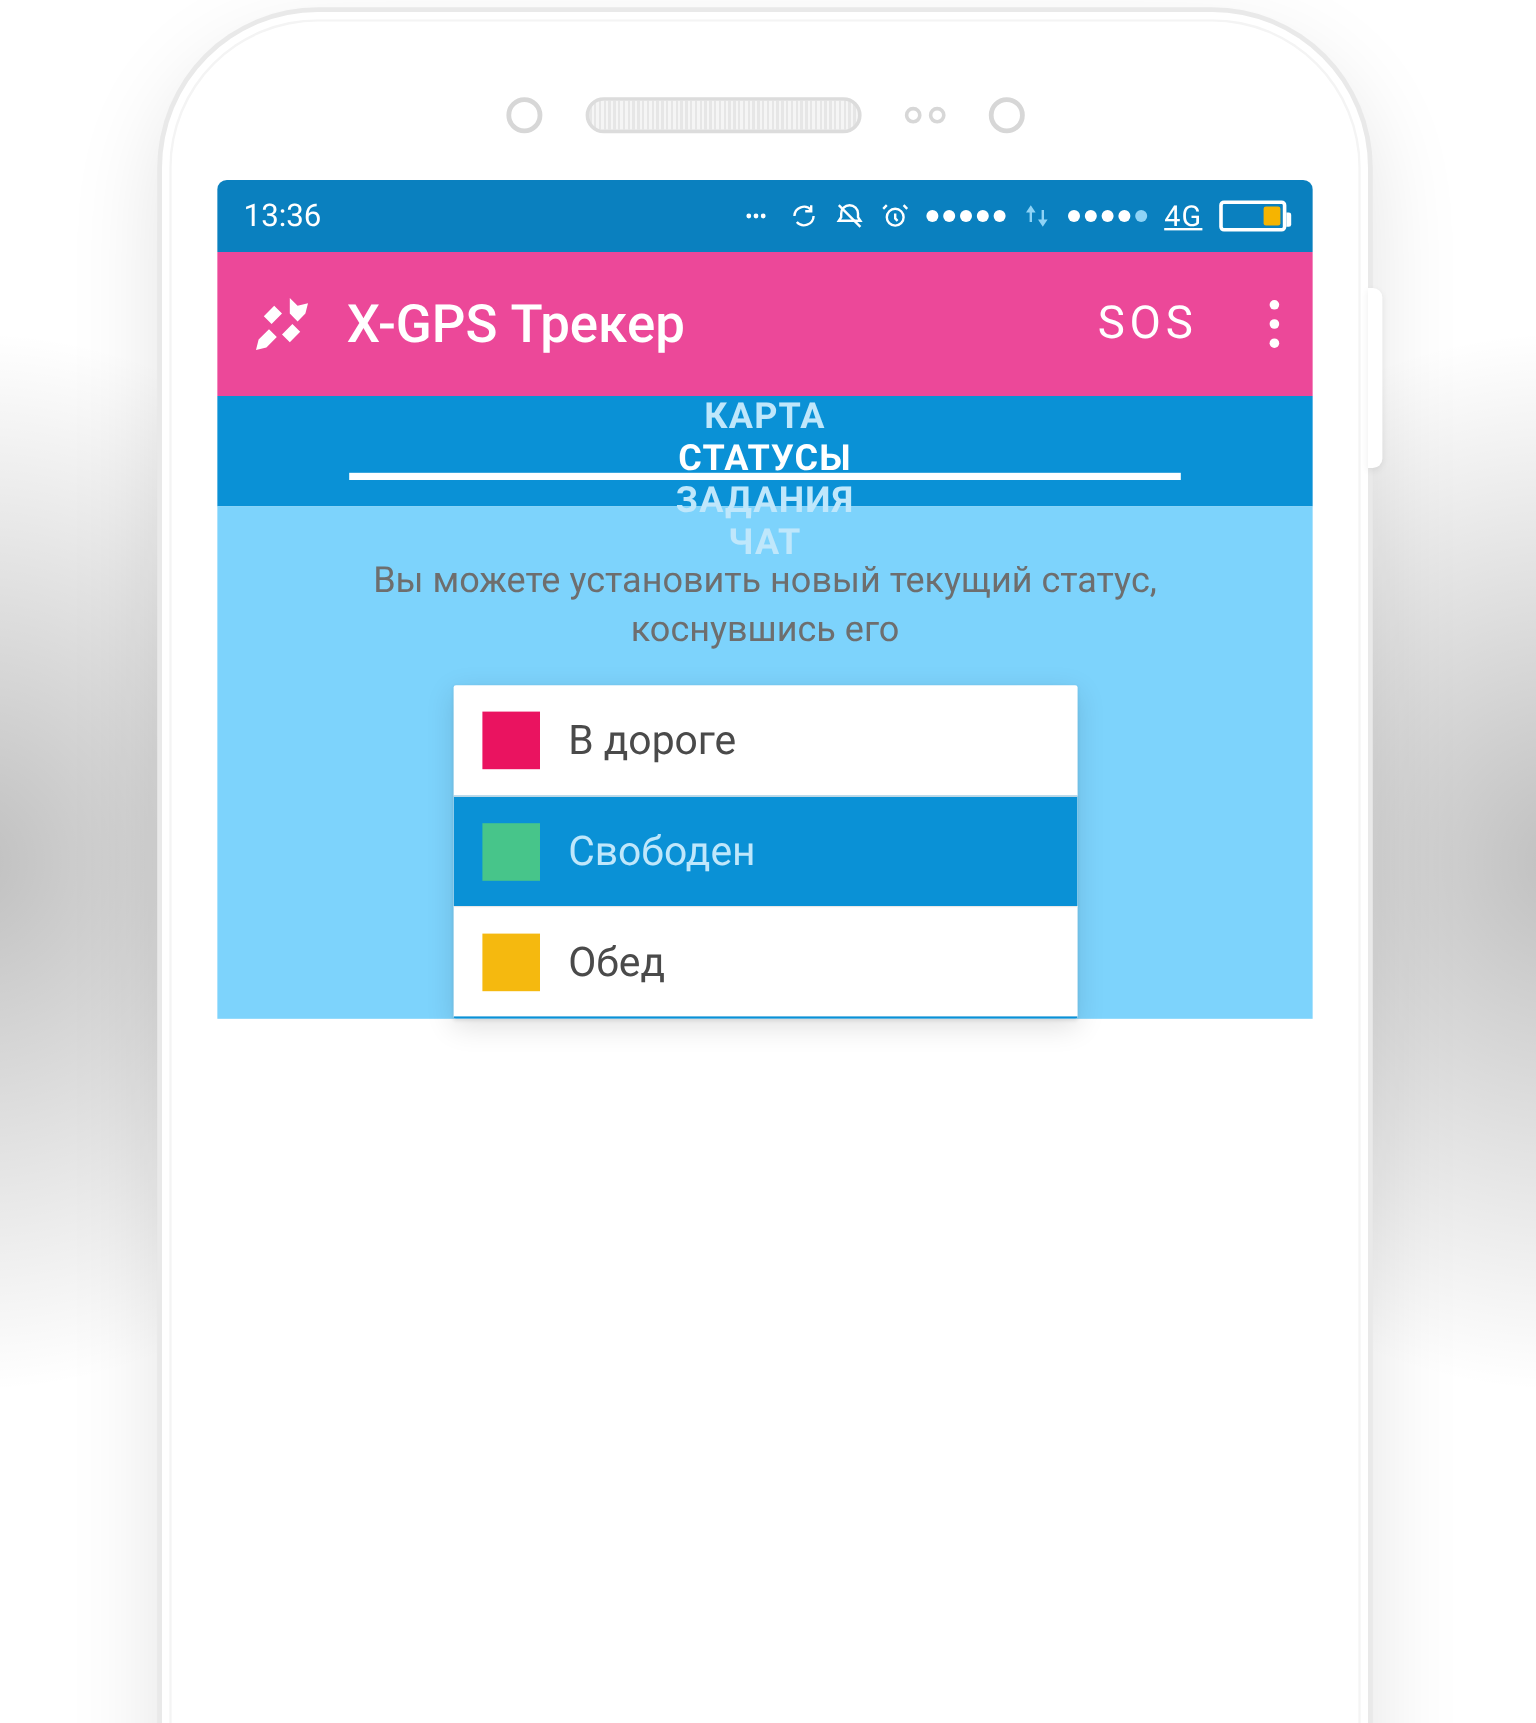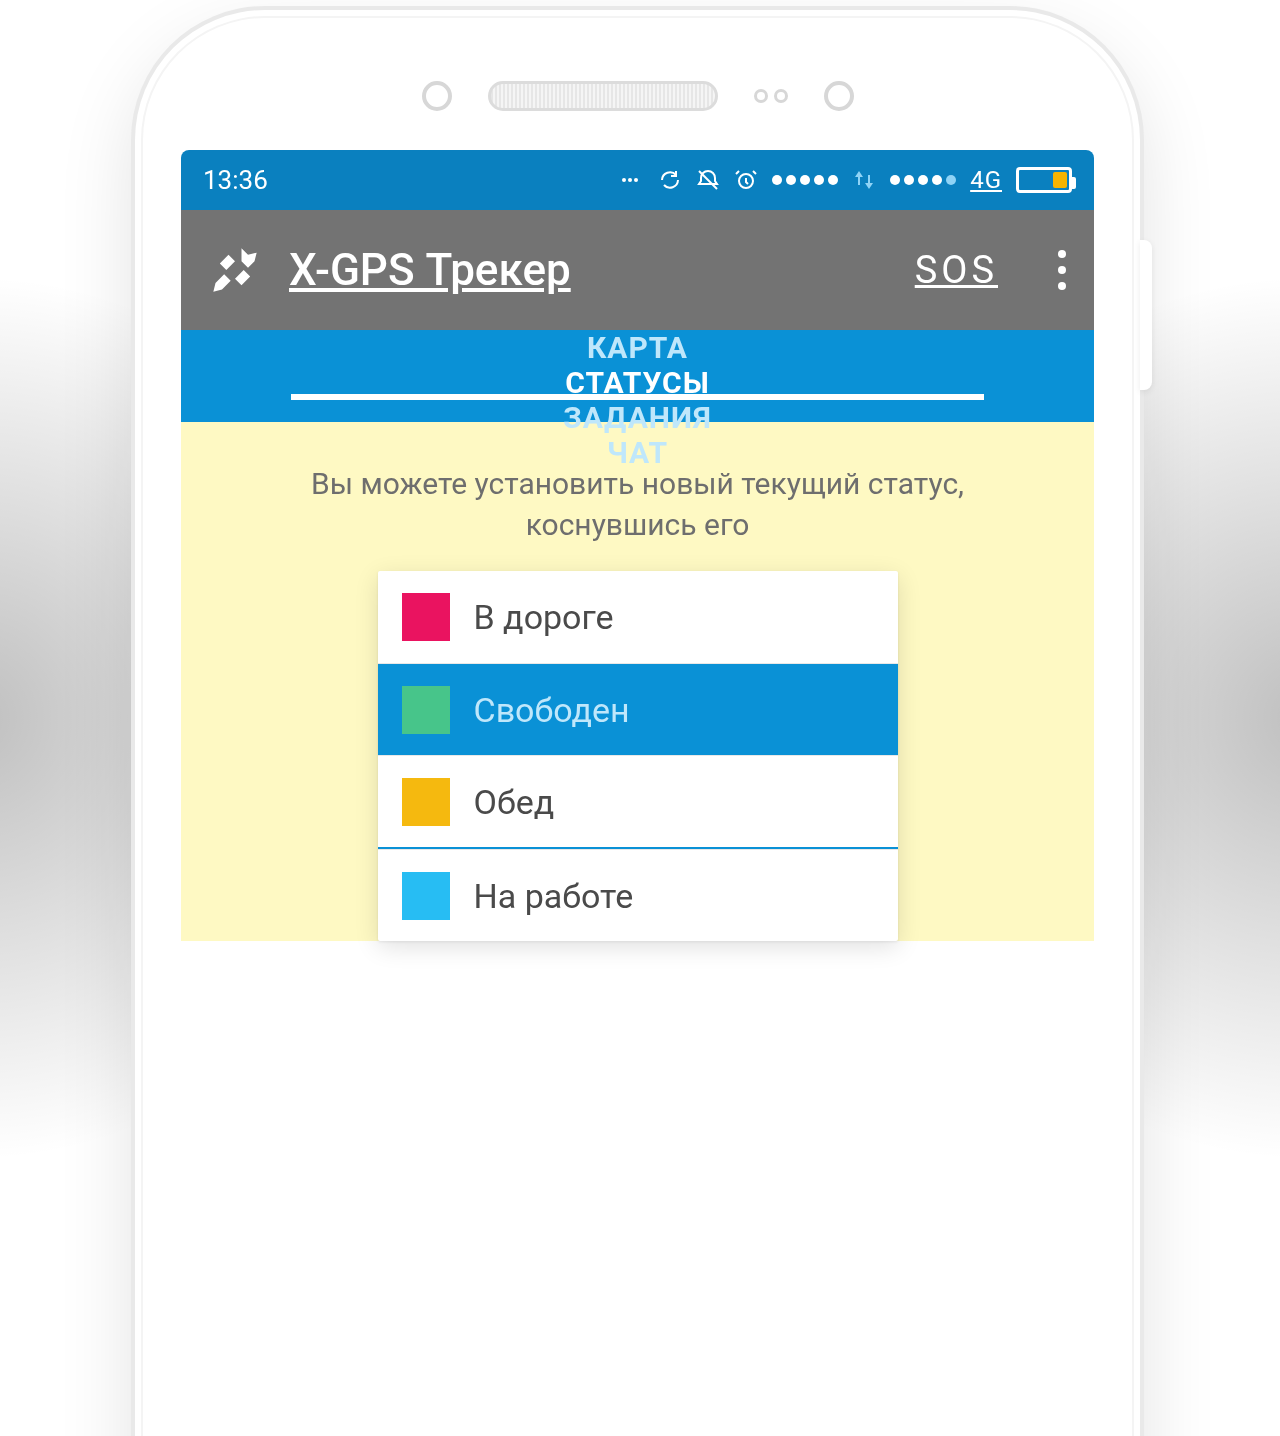--- a/index.html
+++ b/index.html
@@ -65,41 +65,41 @@
     .net-text { font-size: 24px; letter-spacing: 1px; }
     .battery {
       width: 56px; height: 26px; border: 3px solid #fff; border-radius: 4px; position: relative; display:flex; align-items:center; justify-content:flex-end; padding: 2px;
     }
     .battery::after { content:""; position:absolute; right:-7px; top:7px; width:4px; height:12px; background:#fff; border-radius: 0 2px 2px 0; }
     .battery .level { width: 30%; height: 100%; background:#f6b400; border-radius:2px; margin-left:auto; }
     .sicon { width:24px; height:24px; display:inline-block; }
 
     
     .app-bar {
-      background: #737373; color: #fff; height: 120px;
-      display:flex; align-items:center; justify-content:space-between; padding: 0 28px; text-decoration: underline;
+      background: #ec4899; color: #fff; height: 120px;
+      display:flex; align-items:center; justify-content:space-between; padding: 0 28px;
     }
     .app-left { display:flex; align-items:center; gap: 28px; }
     .app-title { font-size: 44px; font-weight: 500; }
     .sos { font-size: 38px; letter-spacing: 4px; font-weight: 400; }
     .kebab { display:flex; flex-direction:column; gap:8px; margin-left: 30px; }
     .kebab i { width:8px; height:8px; background:#fff; border-radius:50%; display:block; }
 
     
     .tabs {
       background: #0a91d6; display:flex; height: 92px; color:#bfe7fb;
       border-bottom: 0;
       flex-direction: column;
     }
     .tab { flex:1; display:flex; align-items:center; justify-content:center; font-size: 30px; letter-spacing: 1px; font-weight:700; position:relative; }
     .tab.active { color:#fff; }
     .tab.active::after { content:""; position:absolute; left:12%; right:12%; bottom:0; height:6px; background:#fff; }
 
     
-    .content { padding: 30px 28px 0; background:#fef9c3; }
+    .content { padding: 30px 28px 0; background:#7dd3fc; }
     .hint { color:#6e6e6e; text-align:center; font-size: 30px; line-height:1.35; margin: 12px 40px 26px; }
 
     .status-card {
       width: 520px; margin: 0 auto; background:#fff; border-radius: 2px;
       box-shadow: 0 6px 24px rgba(0,0,0,0.12), 0 1px 3px rgba(0,0,0,0.08);
       overflow:hidden;
     }
     .status-item { display:flex; align-items:center; gap: 24px; height: 92px; padding: 0 24px; border-top: 1px solid #e8e8e8; }
     .status-item:first-child { border-top: none; }
     .status-item.selected { background:#0a91d6; color:#8fd3f6; }
@@ -240,22 +240,18 @@
           </div>
           <div class="status-item selected">
             <span class="swatch" style="background:#47c58a"></span>
             <span class="label">Свободен</span>
           </div>
           <div class="status-item">
             <span class="swatch" style="background:#f5b90f"></span>
             <span class="label">Обед</span>
           </div>
           <div class="divider"></div>
-          <div class="status-item">
-            <span class="swatch" style="background:#27bdf3"></span>
-            <span class="label">На работе</span>
-          </div>
         </div>
       </div>
 
     </div>
   </div>
 </div>
 
 </body></html>

